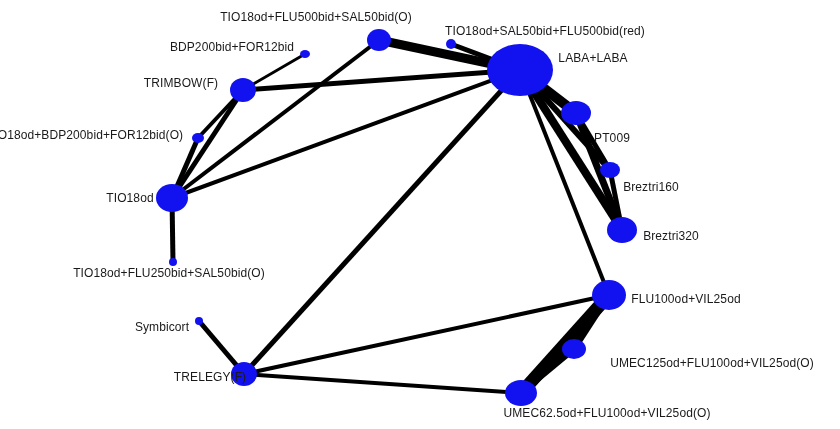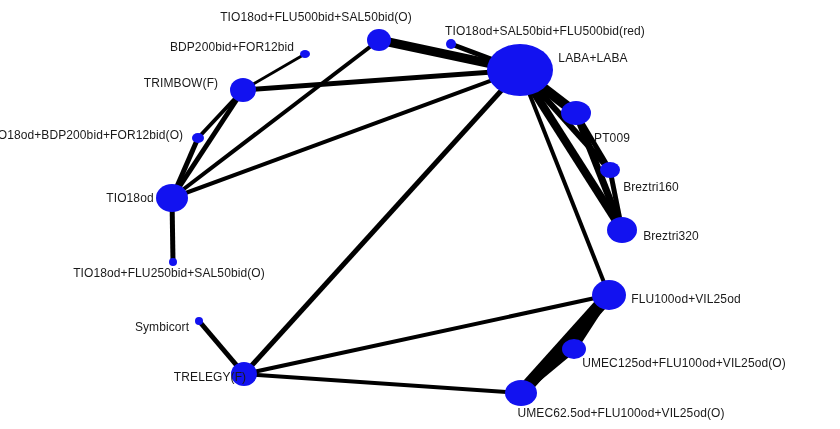--- a/index.html
+++ b/index.html
@@ -79,21 +79,21 @@
   </svg>
 
   <div class="node-label" style="left: 316px; top: 17px; color: rgb(26, 26, 26);">TIO18od+FLU500bid+SAL50bid(O)</div>
   <div class="node-label" style="left: 232px; top: 47px; color: rgb(26, 26, 26);">BDP200bid+FOR12bid</div>
   <div class="node-label" style="left: 545px; top: 31px; color: rgb(26, 26, 26);">TIO18od+SAL50bid+FLU500bid(red)</div>
   <div class="node-label" style="left: 593px; top: 58px; color: rgb(26, 26, 26);">LABA+LABA</div>
   <div class="node-label" style="left: 612px; top: 98px; color: rgb(26, 26, 26); margin-top: 40px;">PT009</div>
   <div class="node-label" style="left: 651px; top: 157px; color: rgb(26, 26, 26); margin-top: 30px;">Breztri160</div>
   <div class="node-label" style="left: 671px; top: 236px; color: rgb(26, 26, 26);">Breztri320</div>
   <div class="node-label" style="left: 686px; top: 299px; color: rgb(26, 26, 26);">FLU100od+VIL25od</div>
-  <div class="node-label" style="left: 684px; top: 363px; color: rgb(26, 26, 26);">UMEC125od+FLU100od+VIL25od(O)</div>
-  <div class="node-label" style="left: 615px; top: 413px; color: rgb(26, 26, 26); padding-left: 12px;">UMEC62.5od+FLU100od+VIL25od(O)</div>
+  <div class="node-label" style="left: 712px; top: 363px; color: rgb(26, 26, 26);">UMEC125od+FLU100od+VIL25od(O)</div>
+  <div class="node-label" style="left: 601px; top: 413px; color: rgb(26, 26, 26); padding-left: 12px;">UMEC62.5od+FLU100od+VIL25od(O)</div>
   <div class="node-label" style="left: 190px; top: 377px; color: rgb(26, 26, 26); margin-left: 20px;">TRELEGY(F)</div>
   <div class="node-label" style="left: 162px; top: 327px; color: rgb(26, 26, 26); text-align: center;">Symbicort</div>
   <div class="node-label" style="left: 169px; top: 273px; color: rgb(26, 26, 26);">TIO18od+FLU250bid+SAL50bid(O)</div>
   <div class="node-label" style="left: 130px; top: 198px; color: rgb(26, 26, 26);">TIO18od</div>
   <div class="node-label" style="left: 85px; top: 135px; color: rgb(26, 26, 26);">TIO18od+BDP200bid+FOR12bid(O)</div>
   <div class="node-label" style="left: 181px; top: 83px; color: rgb(26, 26, 26);">TRIMBOW(F)</div>
 </div>
 
 </body></html>

